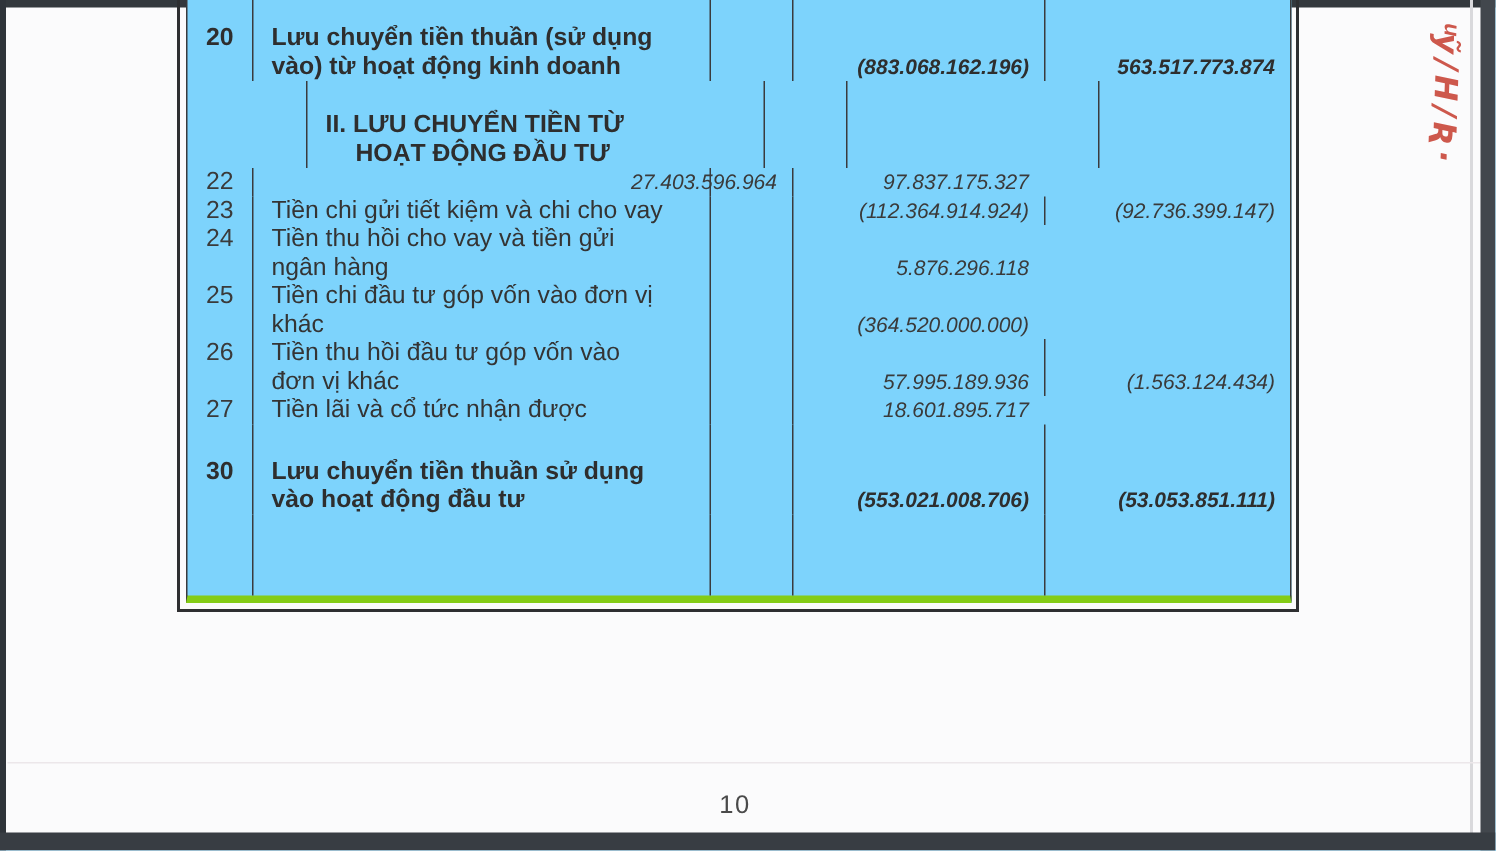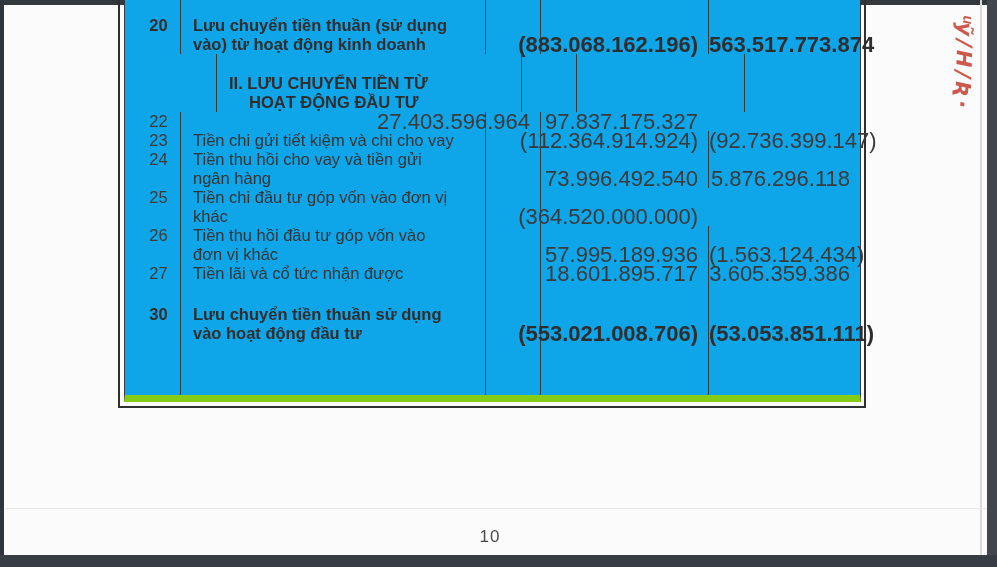--- a/index.html
+++ b/index.html
@@ -26,42 +26,43 @@
   .tbl-outer {
     position:absolute; left:118px; top:0; width:748px; height:408px;
     border-left:2px solid #2e2f31;
     border-right:2px solid #2e2f31;
     border-bottom:2px solid #2e2f31;
   }
   .tbl-inner {
     position:absolute; left:4px; right:3px; top:0; bottom:4px;
     border-left:1px solid #3a3b3d;
     border-right:1px solid #3a3b3d;
-    border-bottom:7px solid #84cc16;
-    background:#0ea5e9;
-    display:flex; flex-direction:column;padding-left:12px;
+    border-bottom:5px solid #84cc16;
+    background:#7dd3fc;
+    display:flex; flex-direction:column;
   }
   .t-row { display:grid; grid-template-columns:43px 305px 55px 168px 1fr; flex:0 0 auto; }
   .t-row.filler { flex:1 1 auto; }
   .cell { border-left:1px solid #3a3b3d; }
   .cell:first-child { border-left:none; }
 
   .cell-no {
     text-align:center; font-size:16.5px; line-height:19px; color:#3a3a3a;
     padding-top:0;
   }
   .cell-label {
     font-size:16.5px; line-height:19px; color:#343434;
     padding-left:12px; padding-right:6px; white-space:pre-line;
   }
   .cell-notes { }
   .cell-val {
     display:flex; align-items:flex-end; justify-content:flex-end;
-    font-size:22px; line-height:19px; color:#3a3a3a;
+    font-size:14px; line-height:19px; color:#3a3a3a;
     padding-right:10px;
+    font-style:italic;
   }
   .t-row.bold .cell-no, .t-row.bold .cell-label, .t-row.bold .cell-val { font-weight:bold; color:#2e2e2e; }
 
   
   .t-row.kind-subtotal > .cell { padding-top:16px; }
   .t-row.kind-section  > .cell { padding-top:20px;margin-left:36px; }
   .t-row.kind-total    > .cell { padding-top:22px; }
   .t-row.kind-section .cell-label { padding-left:32px; text-indent:-20px; }
 
   
@@ -120,21 +121,20 @@
           <div class="cell cell-label">Tiền chi gửi tiết kiệm và chi cho vay</div>
           <div class="cell cell-notes"></div>
           <div class="cell cell-val">(112.364.914.924)</div>
           <div class="cell cell-val">(92.736.399.147)</div>
         </div>
         <div class="t-row kind-item">
           <div class="cell cell-no">24</div>
           <div class="cell cell-label">Tiền thu hồi cho vay và tiền gửi
 ngân hàng</div>
           <div class="cell cell-notes"></div>
-          <div class="cell cell-val">73.996.492.540</div>
           <div class="cell cell-val">5.876.296.118</div>
         </div>
         <div class="t-row kind-item">
           <div class="cell cell-no">25</div>
           <div class="cell cell-label">Tiền chi đầu tư góp vốn vào đơn vị
 khác</div>
           <div class="cell cell-notes"></div>
           <div class="cell cell-val">(364.520.000.000)</div>
         </div>
         <div class="t-row kind-item">
@@ -143,21 +143,20 @@
 đơn vị khác</div>
           <div class="cell cell-notes"></div>
           <div class="cell cell-val">57.995.189.936</div>
           <div class="cell cell-val">(1.563.124.434)</div>
         </div>
         <div class="t-row kind-item">
           <div class="cell cell-no">27</div>
           <div class="cell cell-label">Tiền lãi và cổ tức nhận được</div>
           <div class="cell cell-notes"></div>
           <div class="cell cell-val">18.601.895.717</div>
-          <div class="cell cell-val">3.605.359.386</div>
         </div>
         <div class="t-row kind-total bold">
           <div class="cell cell-no">30</div>
           <div class="cell cell-label">Lưu chuyển tiền thuần sử dụng
 vào hoạt động đầu tư</div>
           <div class="cell cell-notes"></div>
           <div class="cell cell-val">(553.021.008.706)</div>
           <div class="cell cell-val">(53.053.851.111)</div>
         </div>
         <div class="t-row filler">

